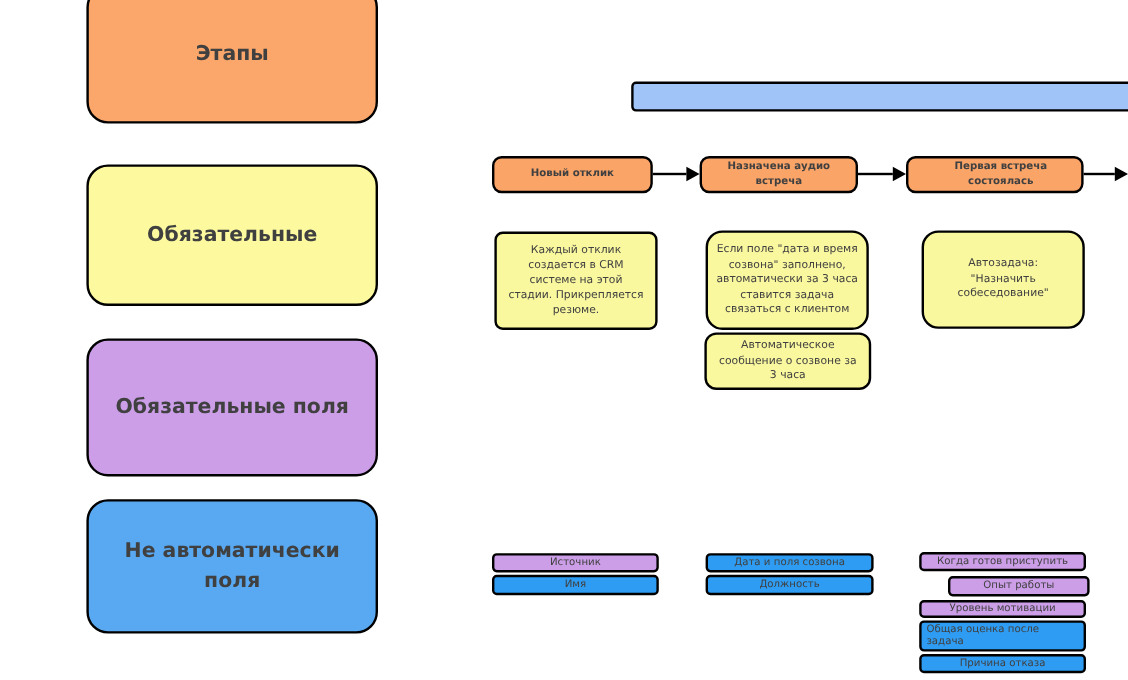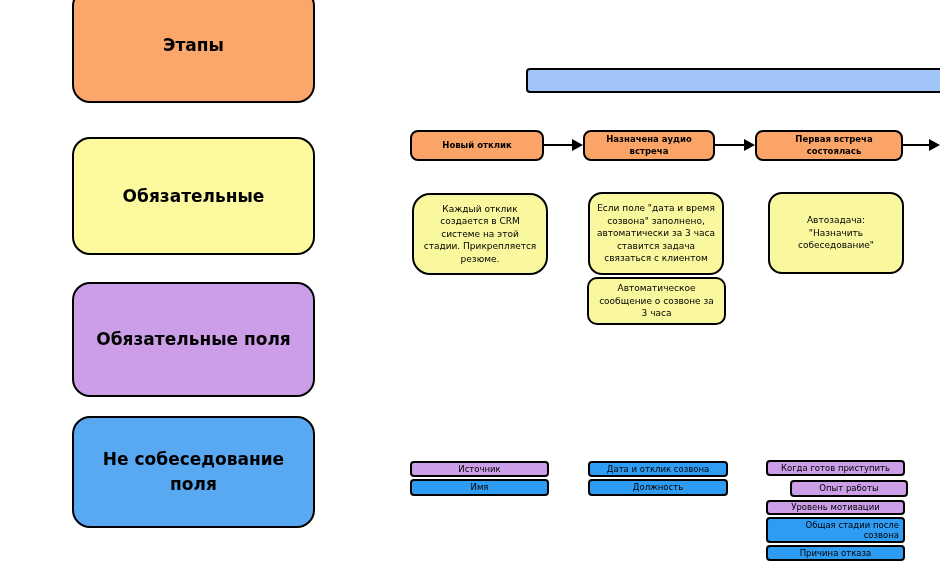--- a/index.html
+++ b/index.html
@@ -2,21 +2,21 @@
 <html><head>
 <meta charset="utf-8">
 <style>
   html,body{margin:0;padding:0;background:#fff;}
   #canvas{
     position:relative;
     width:940px;height:567px;
     background:#ffffff;
     overflow:hidden;
     font-family:"DejaVu Sans","Liberation Sans",sans-serif;
-    color:#000000;
+    color:#404040;
   }
   
   .legend-box{
     position:absolute;left:72px;width:243px;
     box-sizing:border-box;
     border:2.5px solid #000;border-radius:18px;
     display:flex;align-items:center;justify-content:center;
     text-align:center;font-weight:bold;font-size:17px;line-height:1.45;
     padding:0 14px;
   }
@@ -52,30 +52,30 @@
   .arrow1-line{left:544px;width:28px;}  .arrow1-head{left:572px;}
   .arrow2-line{left:715px;width:29px;}  .arrow2-head{left:744px;}
   .arrow3-line{left:903px;width:26px;}  .arrow3-head{left:929px;}
   
   .note{
     position:absolute;box-sizing:border-box;
     background:#FAF89F;border:2px solid #000;
     display:flex;align-items:center;justify-content:center;
     text-align:center;font-size:9px;line-height:1.4;
   }
-  .note-a {left:412px;top:193px;width:136px;height:82px;border-radius:18px;padding:0 9px;}
+  .note-a {left:412px;top:193px;width:136px;height:82px;border-radius:7px;padding:0 9px;}
   .note-b {left:588px;top:192px;width:136px;height:83px;border-radius:14px;padding:0 7px;}
   .note-b2{left:587px;top:277px;width:139px;height:48px;border-radius:10px;padding:0 10px;}
   .note-c {left:768px;top:192px;width:136px;height:82px;border-radius:14px;padding:0 24px;}
   
   .field{
     position:absolute;box-sizing:border-box;
     border:2px solid #000;border-radius:4px;
     display:flex;align-items:center;justify-content:center;
-    text-align:right;font-size:8.5px;line-height:1.2;padding:0 4px;
+    text-align:left;font-size:8.5px;line-height:1.2;padding:0 4px;
   }
   .field-purple{background:#CC9EE8;}
   .field-blue{background:#2E9CF2;}
   .f-s1-1{left:410px;top:461px;width:139px;height:16px;}
   .f-s1-2{left:410px;top:479px;width:139px;height:17px;}
   .f-s2-1{left:588px;top:461px;width:140px;height:16px;}
   .f-s2-2{left:588px;top:479px;width:140px;height:17px;}
   .f-s3-1{left:766px;top:460px;width:139px;height:16px;}
   .f-s3-2{left:766px;top:480px;width:118px;height:17px;margin-left:24px;}
   .f-s3-3{left:766px;top:500px;width:139px;height:15px;}
@@ -83,21 +83,21 @@
   .f-s3-5{left:766px;top:545px;width:139px;height:16px;}
 </style>
 </head>
 <body>
 
 <div id="canvas">
 
   <div class="legend-box legend-stages">Этапы</div>
   <div class="legend-box legend-automation">Обязательные</div>
   <div class="legend-box legend-required">Обязательные поля</div>
-  <div class="legend-box legend-optional">Не собеседование поля</div>
+  <div class="legend-box legend-optional">Не автоматически поля</div>
 
   <div class="timeline-bar"></div>
 
   <div class="stage stage-1">Новый отклик</div>
   <div class="stage stage-2">Назначена аудио встреча</div>
   <div class="stage stage-3">Первая встреча состоялась</div>
 
   <div class="arrow-line arrow1-line"></div>
   <div class="arrow-head arrow1-head"></div>
   <div class="arrow-line arrow2-line"></div>
@@ -106,22 +106,22 @@
   <div class="arrow-head arrow3-head"></div>
 
   <div class="note note-a">Каждый отклик создается в CRM системе на этой стадии. Прикрепляется резюме.</div>
   <div class="note note-b">Если поле "дата и время созвона" заполнено, автоматически за 3 часа ставится задача связаться с клиентом</div>
   <div class="note note-b2">Автоматическое сообщение о созвоне за 3 часа</div>
   <div class="note note-c">Автозадача: "Назначить собеседование"</div>
 
   <div class="field field-purple f-s1-1">Источник</div>
   <div class="field field-blue f-s1-2">Имя</div>
 
-  <div class="field field-blue f-s2-1">Дата и отклик созвона</div>
+  <div class="field field-blue f-s2-1">Дата и поля созвона</div>
   <div class="field field-blue f-s2-2">Должность</div>
 
   <div class="field field-purple f-s3-1">Когда готов приступить</div>
   <div class="field field-purple f-s3-2">Опыт работы</div>
   <div class="field field-purple f-s3-3">Уровень мотивации</div>
-  <div class="field field-blue f-s3-4">Общая стадии после созвона</div>
+  <div class="field field-blue f-s3-4">Общая оценка после задача</div>
   <div class="field field-blue f-s3-5">Причина отказа</div>
 
 </div>
 
 </body></html>

